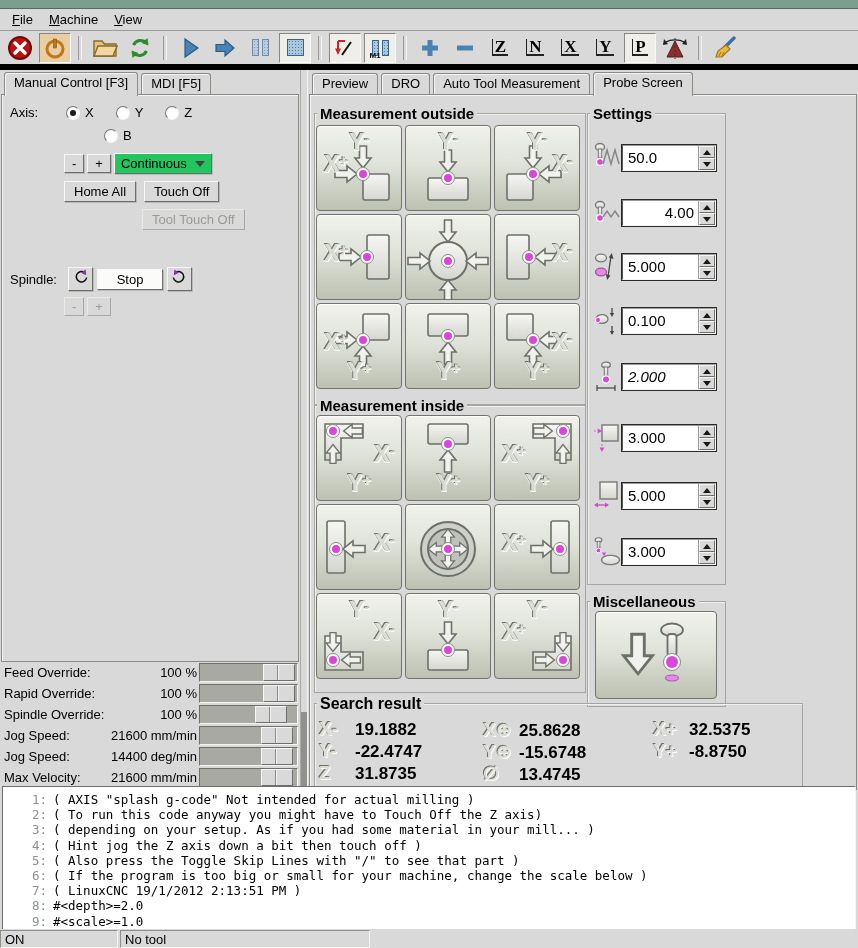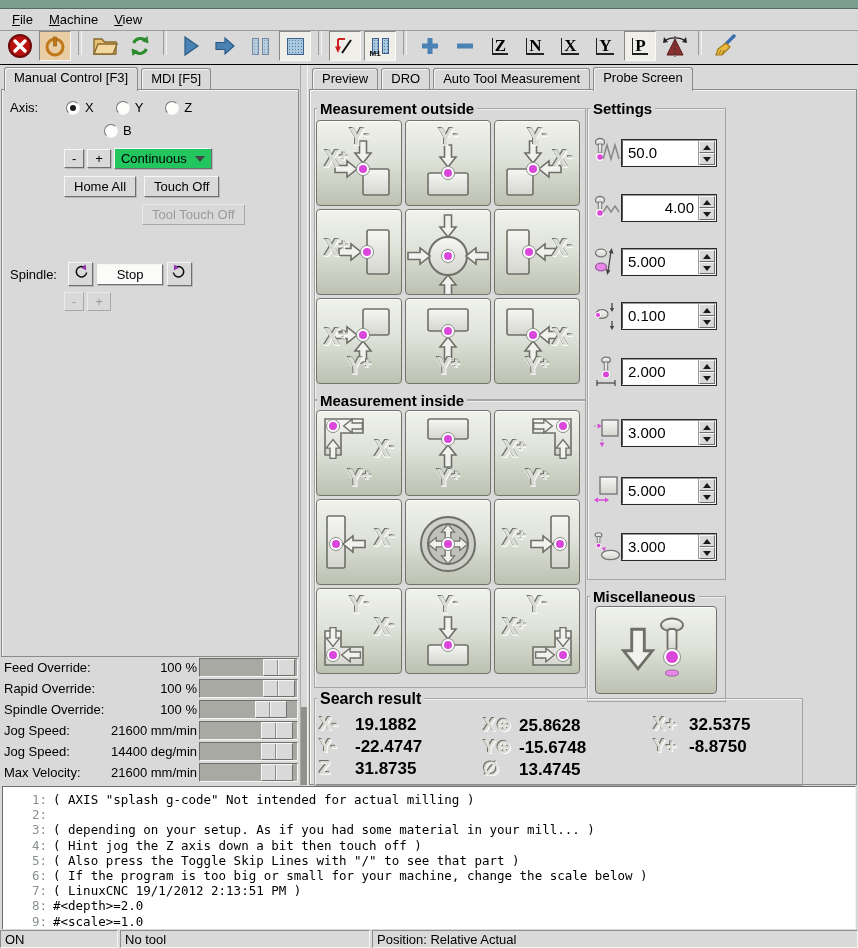--- a/index.html
+++ b/index.html
@@ -4,21 +4,21 @@
 <style>
   html,body{margin:0;padding:0;}
   body{font-family:"Liberation Sans","DejaVu Sans",sans-serif;background:#888;}
   .app{position:relative;width:858px;height:948px;background:#d9d9d9;overflow:hidden;font-size:13px;color:#000;}
 
   
   .titlebar{height:8px;background:#7b9e8f;border-bottom:1px solid #4e6e62;}
   .menubar{height:21px;display:flex;align-items:center;padding-left:4px;border-bottom:1px solid #9b9b97;background:#d9d9d9;}
   .menuitem{padding:2px 8px;cursor:default;}
   .menuitem .u{text-decoration:underline;}
-  .toolbar{height:33px;display:flex;padding:0 4px;border-bottom:1px solid #000000;background:#d9d9d9;gap:3px;}
+  .toolbar{height:33px;display:flex;align-items:center;padding:0 4px;border-bottom:6px solid #000000;background:#d9d9d9;gap:3px;}
   .tbtn{width:30px;height:28px;display:flex;align-items:center;justify-content:center;position:relative;border:1px solid transparent;}
   .tbtn.pressed{background:#efeee9;border:1px solid;border-color:#878783 #f8f8f6 #f8f8f6 #878783;}
   .tbtn.pressed-tan{background:#e9cda4;border:1px solid;border-color:#878783 #f8f8f6 #f8f8f6 #878783;}
   .tsep{width:2px;height:24px;border-left:1px solid #9b9b97;border-right:1px solid #f4f4f2;margin:0 4px;}
   .dotblue{background-color:#aac8de;background-image:radial-gradient(#507fa8 38%,transparent 40%);background-size:3px 3px;border:1px solid #3c618a;}
   .pauseicon{display:flex;gap:3px;opacity:.65;}
   .pauseicon div{width:5px;height:15px;}
   .stopicon{width:15px;height:15px;}
   .m1icon{display:flex;gap:3px;position:relative;}
   .m1icon div{width:5px;height:14px;}
@@ -546,21 +546,21 @@
                   <div class="spinbtns">
                     <div class="spinbtn">
                       <div class="tri-up"></div>
                     </div>
                     <div class="spinbtn">
                       <div class="tri-dn"></div>
                     </div>
                   </div>
                 </div>
               </div>
-              <div class="setrow" style="top: 247px;">
+              <div class="setrow" style="top: 247px; font-style: italic;">
                 <span class="seticon">
                   <svg width="28" height="32" viewBox="0 0 28 32">
                     <ellipse cx="13" cy="4" rx="4.4" ry="2.8" fill="url(#pg)" stroke="#777" stroke-width="1.3"></ellipse>
                     <rect x="11.3" y="6" width="3.4" height="9" fill="url(#pg)" stroke="#777" stroke-width="1"></rect>
                     <circle cx="13" cy="18.5" r="3.6" fill="#d946d9" stroke="#fff" stroke-width="1.2"></circle>
                     <line x1="4" y1="27" x2="22" y2="27" stroke="#444" stroke-width="1.2"></line>
                     <line x1="4" y1="24" x2="4" y2="30" stroke="#444" stroke-width="1.2"></line>
                     <line x1="22" y1="24" x2="22" y2="30" stroke="#444" stroke-width="1.2"></line>
                   </svg>
                 </span>
@@ -792,28 +792,27 @@
               </div>
             </div>
         </div>
 
       </div>
     </div>
   </div>
 
   <div class="gcode" id="gcode">
       <div class="gline"><span class="gnum">1:</span><span>( AXIS "splash g-code" Not intended for actual milling )</span></div>
-      <div class="gline"><span class="gnum">2:</span></div>
+      <div class="gline"><span class="gnum">2:</span><span>( To run this code anyway you might have to Touch Off the Z axis)</span></div>
       <div class="gline"><span class="gnum">3:</span><span>( depending on your setup. As if you had some material in your mill... )</span></div>
       <div class="gline"><span class="gnum">4:</span><span>( Hint jog the Z axis down a bit then touch off )</span></div>
       <div class="gline"><span class="gnum">5:</span><span>( Also press the Toggle Skip Lines with "/" to see that part )</span></div>
       <div class="gline"><span class="gnum">6:</span><span>( If the program is too big or small for your machine, change the scale below )</span></div>
       <div class="gline"><span class="gnum">7:</span><span>( LinuxCNC 19/1/2012 2:13:51 PM )</span></div>
       <div class="gline"><span class="gnum">8:</span><span>#&lt;depth&gt;=2.0</span></div>
       <div class="gline"><span class="gnum">9:</span><span>#&lt;scale&gt;=1.0</span></div>
     </div>
 
   <div class="statusbar">
     <div class="scell scell1">ON</div>
     <div class="scell scell2">No tool</div>
-    <div class="scell scell3">Position: Relative Actual</div>
   </div>
 </div>
 
 </body></html>

